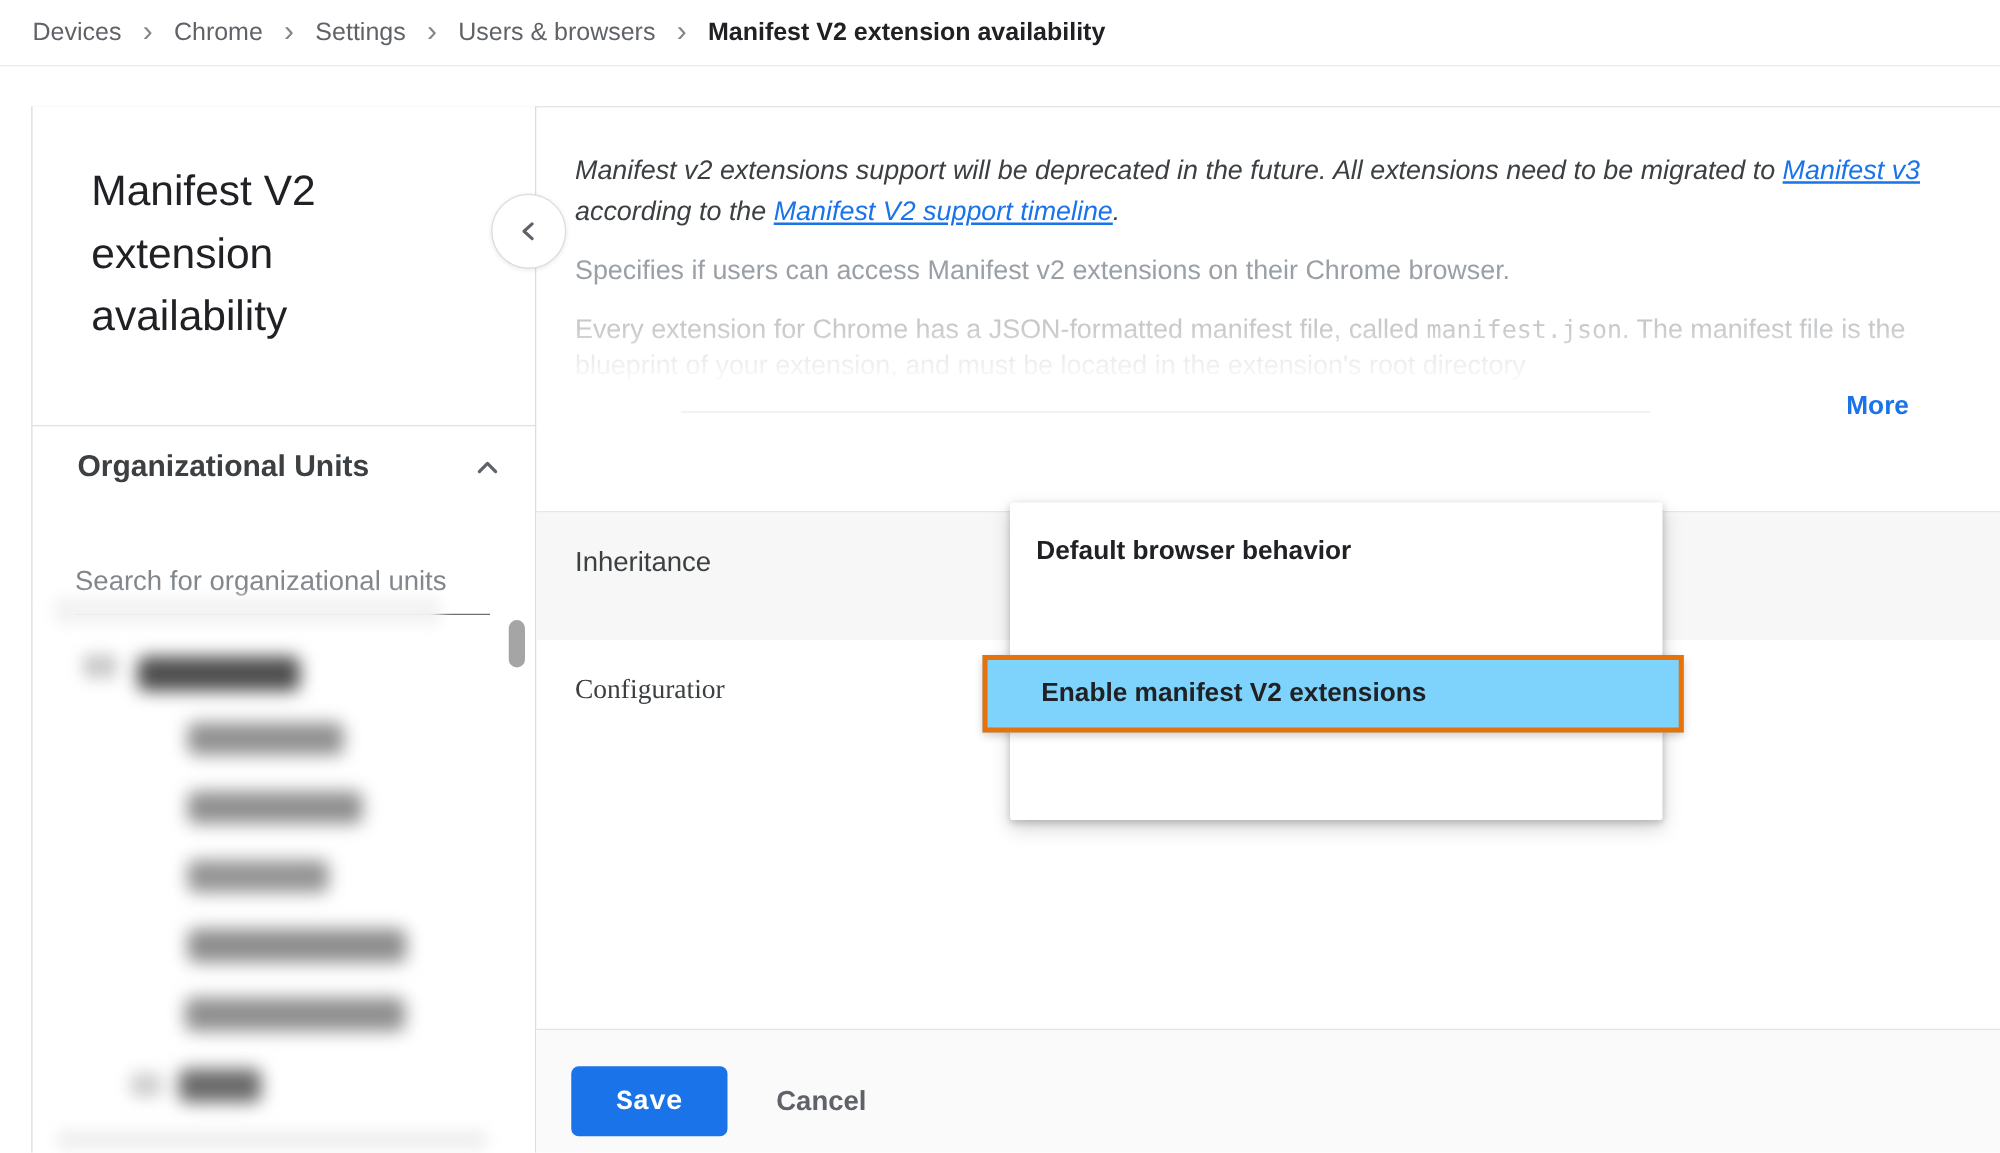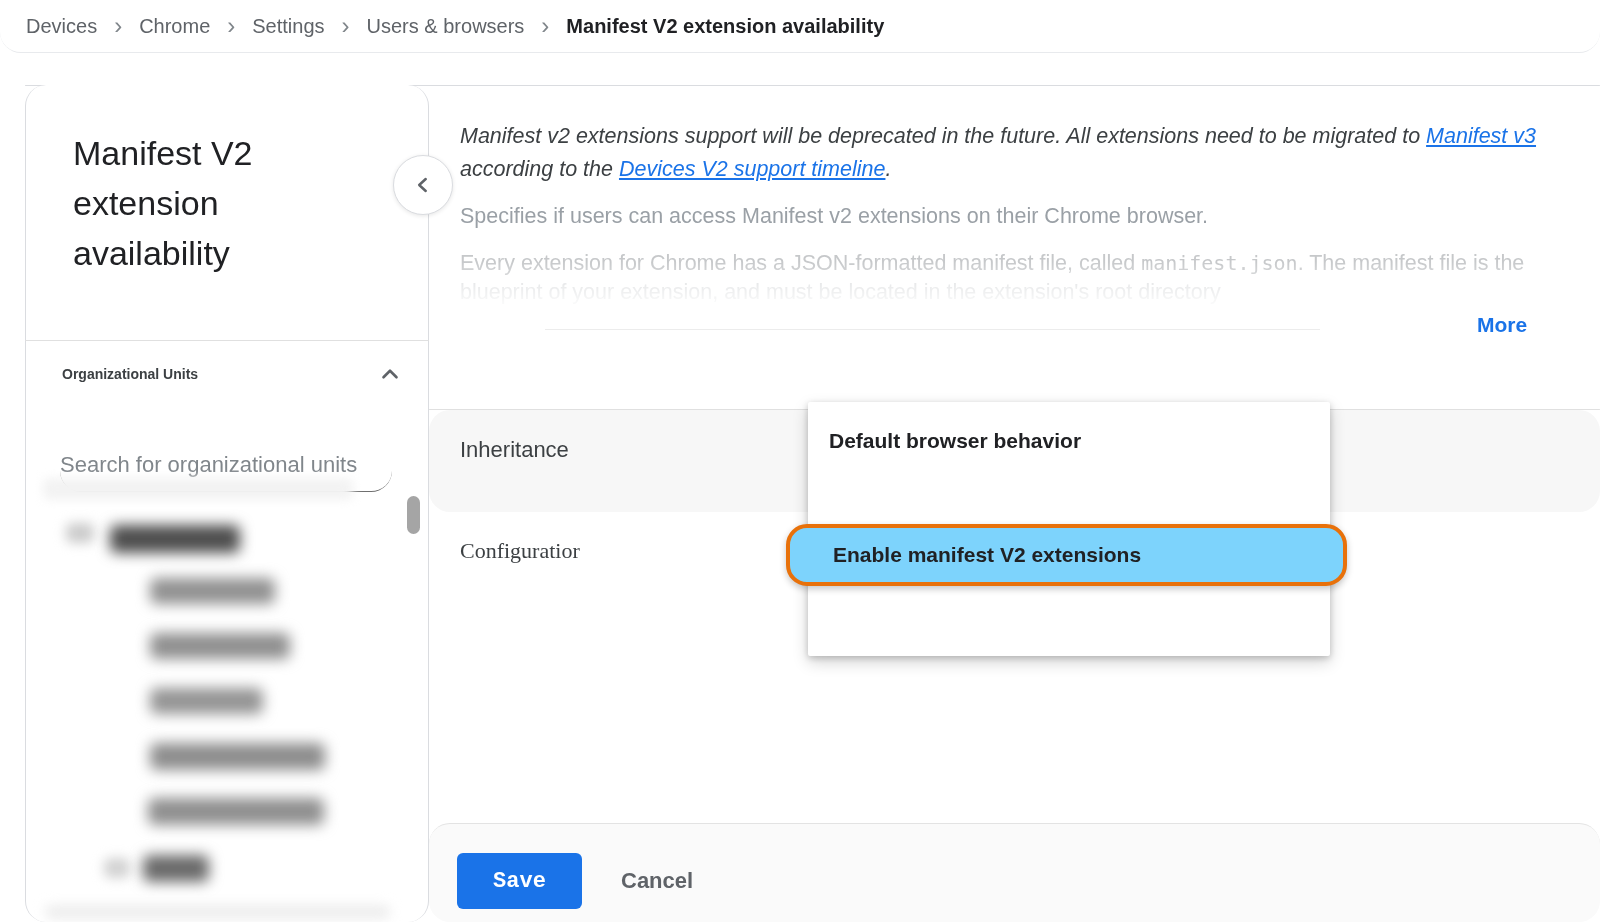--- a/index.html
+++ b/index.html
@@ -1,18 +1,18 @@
 <!DOCTYPE html>
 <html><head>
 <meta charset="utf-8">
 <style>
   * { margin:0; padding:0; box-sizing:border-box; }
   html,body { width:1600px; height:922px; background:#ffffff; overflow:hidden;
               font-family:"Liberation Sans", sans-serif; }
-  .abs { position:absolute;border-radius:21px; }
+  .abs { position:absolute; }
 
   
   #breadcrumb-bar { left:0; top:0; width:1600px; height:53px; background:#fff;
                     border-bottom:1px solid #e8eaed; display:flex; align-items:center;
                     padding-left:26px; }
   .crumb { font-size:20px; color:#5f6368; white-space:pre; }
   .crumb-sep { font-size:24px; color:#80868b; padding:0 17px; line-height:20px; }
   .crumb-current { font-size:20px; color:#202124; font-weight:700; }
 
   
@@ -20,21 +20,21 @@
                    border-top:1px solid #dadce0; }
 
   
   #left-panel { left:25px; top:85px; width:404px; height:837px; background:#fff;
                 border-left:1px solid #dadce0; border-right:1px solid #dadce0; }
   #panel-title { left:72px; top:128px; width:310px; font-size:34px; line-height:50px;
                  color:#202124; font-weight:400; }
   #panel-divider { left:25px; top:340px; width:404px; border-top:1px solid #e0e0e0; }
   #ou-header { left:40px; top:352px; width:375px; height:44px; display:flex;
                align-items:center; justify-content:space-between; cursor:pointer; }
-  #ou-header-label { font-size:14px; font-weight:700; color:#3c4043; padding-left:22px; }
+  #ou-header-label { font-size:24px; font-weight:700; color:#3c4043; padding-left:22px; }
   #ou-chevron { width:26px; height:26px; margin-right:12px; }
 
   #search-wrap { left:60px; top:438px; width:332px; height:54px;
                  border-bottom:1px solid #6f6f6f; }
   #search-input { width:100%; height:100%; border:none; outline:none; background:transparent;
                   font-size:22px; color:#3c4043; font-family:"Liberation Sans",sans-serif; }
   #search-input::placeholder { color:#80868b; opacity:1; }
 
   .blob { position:absolute; border-radius:6px; filter:blur(6px); }
 
@@ -148,21 +148,21 @@
 
 <div id="collapse-btn" class="abs">
   <svg width="26" height="26" viewBox="0 0 24 24">
     <polyline points="14.5,6.5 8.5,12 14.5,17.5" fill="none" stroke="#5f6368" stroke-width="2.3" stroke-linecap="round" stroke-linejoin="round"></polyline>
   </svg>
 </div>
 
 <div id="description" class="abs">
   <div class="desc-inner">
     <div class="p1"><span>Manifest v2 extensions support will be deprecated in the future. All extensions need to be migrated to </span><a>Manifest v3</a></div>
-    <div class="p1"><span>according to the </span><a>Devices V2 support timeline</a><span>.</span></div>
+    <div class="p1"><span>according to the </span><a>Manifest V2 support timeline</a><span>.</span></div>
     <div class="p2">Specifies if users can access Manifest v2 extensions on their Chrome browser.</div>
     <div class="p3"><span>Every extension for Chrome has a JSON-formatted manifest file, called </span><span class="mono">manifest.json</span><span>. The manifest file is the</span></div>
     <div class="p4">blueprint of your extension, and must be located in the extension's root directory</div>
   </div>
   <div id="desc-fade"></div>
   <div id="desc-hairline"></div>
   <div id="more-link">More</div>
 </div>
 
 <div id="settings-divider" class="abs"></div>

